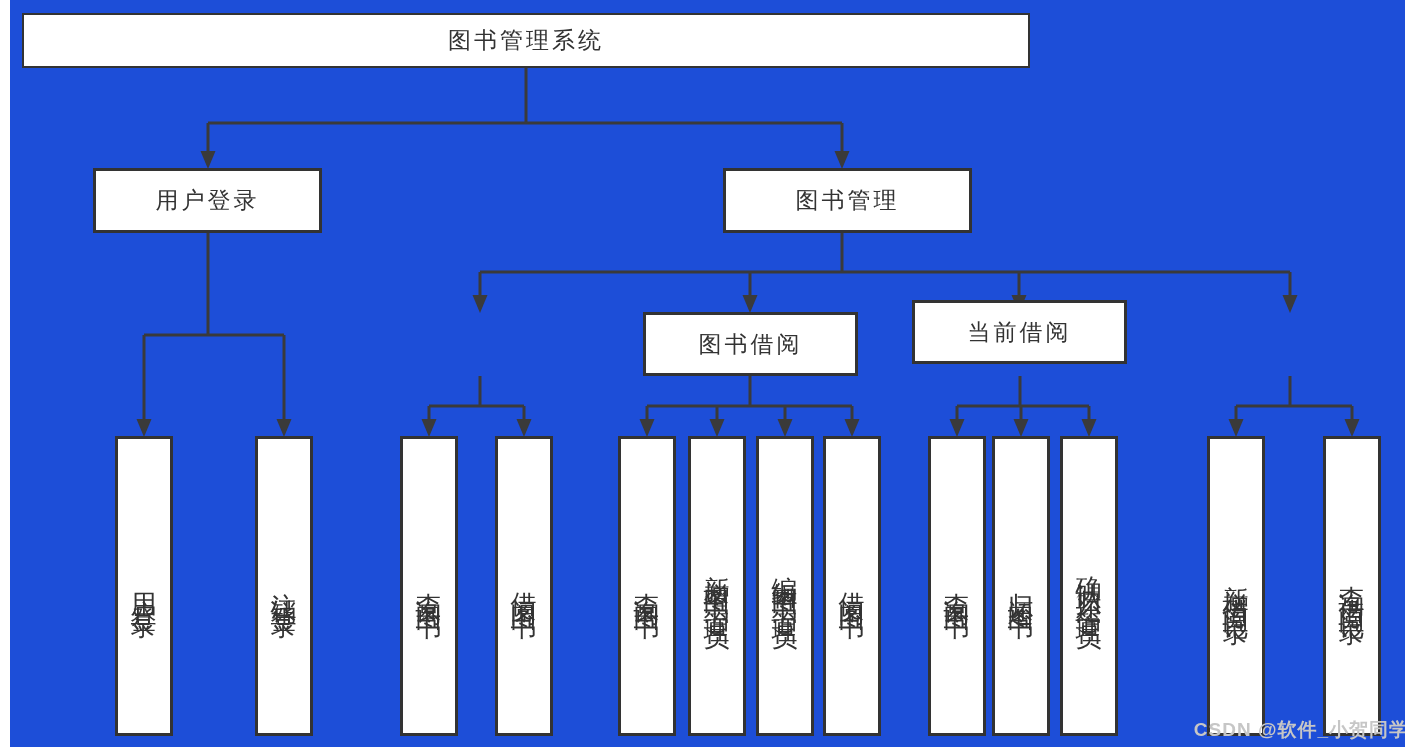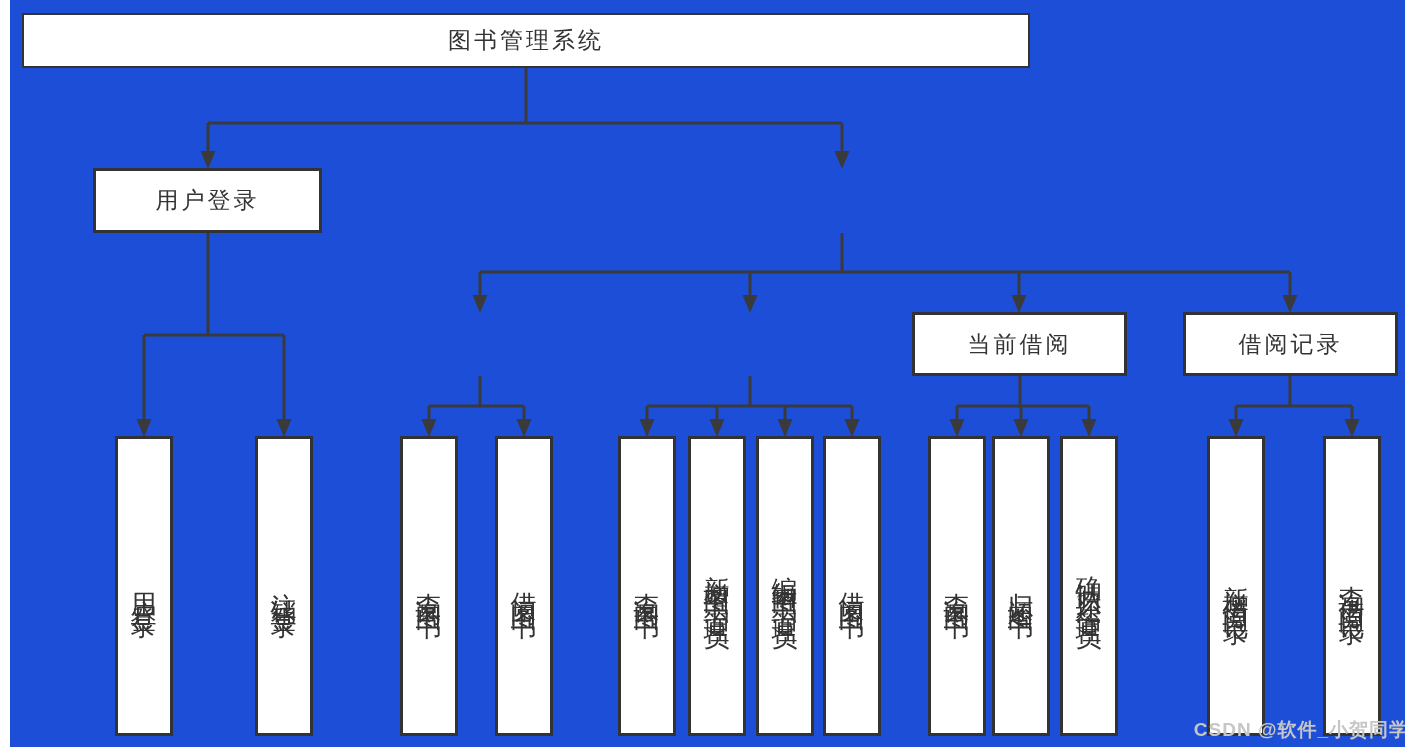--- a/index.html
+++ b/index.html
@@ -134,26 +134,29 @@
     </g>
   </svg>
 
   <div class="node h" style="left:12px;top:13px;width:1008px;height:55px;border-width:2px">
     <span class="label">图书管理系统</span>
   </div>
 
   <div class="node h" style="left:83px;top:168px;width:229px;height:65px">
     <span class="label">用户登录</span>
   </div>
-
-  <div class="node h" style="left:902px;top:312px;width:215px;height:64px">
+  <div class="node h" style="left:713px;top:168px;width:249px;height:65px">
+    <span class="label">图书管理</span>
+  </div>
+
+  <div class="node h" style="left:633px;top:312px;width:215px;height:64px">
+    <span class="label">图书借阅</span>
+  </div>
+  <div class="node h" style="left:902px;top:300px;width:215px;height:64px">
     <span class="label">当前借阅</span>
-  </div>
-  <div class="node h" style="left:1173px;top:312px;width:215px;height:64px">
-    <span class="label">借阅记录</span>
   </div>
 
   <div class="node v" style="left:105px;top:436px;width:58px;height:300px">
     <span class="label">用户登录</span>
   </div>
   <div class="node v" style="left:245px;top:436px;width:58px;height:300px">
     <span class="label">注销登录</span>
   </div>
 
   <div class="node v" style="left:390px;top:436px;width:58px;height:300px">

